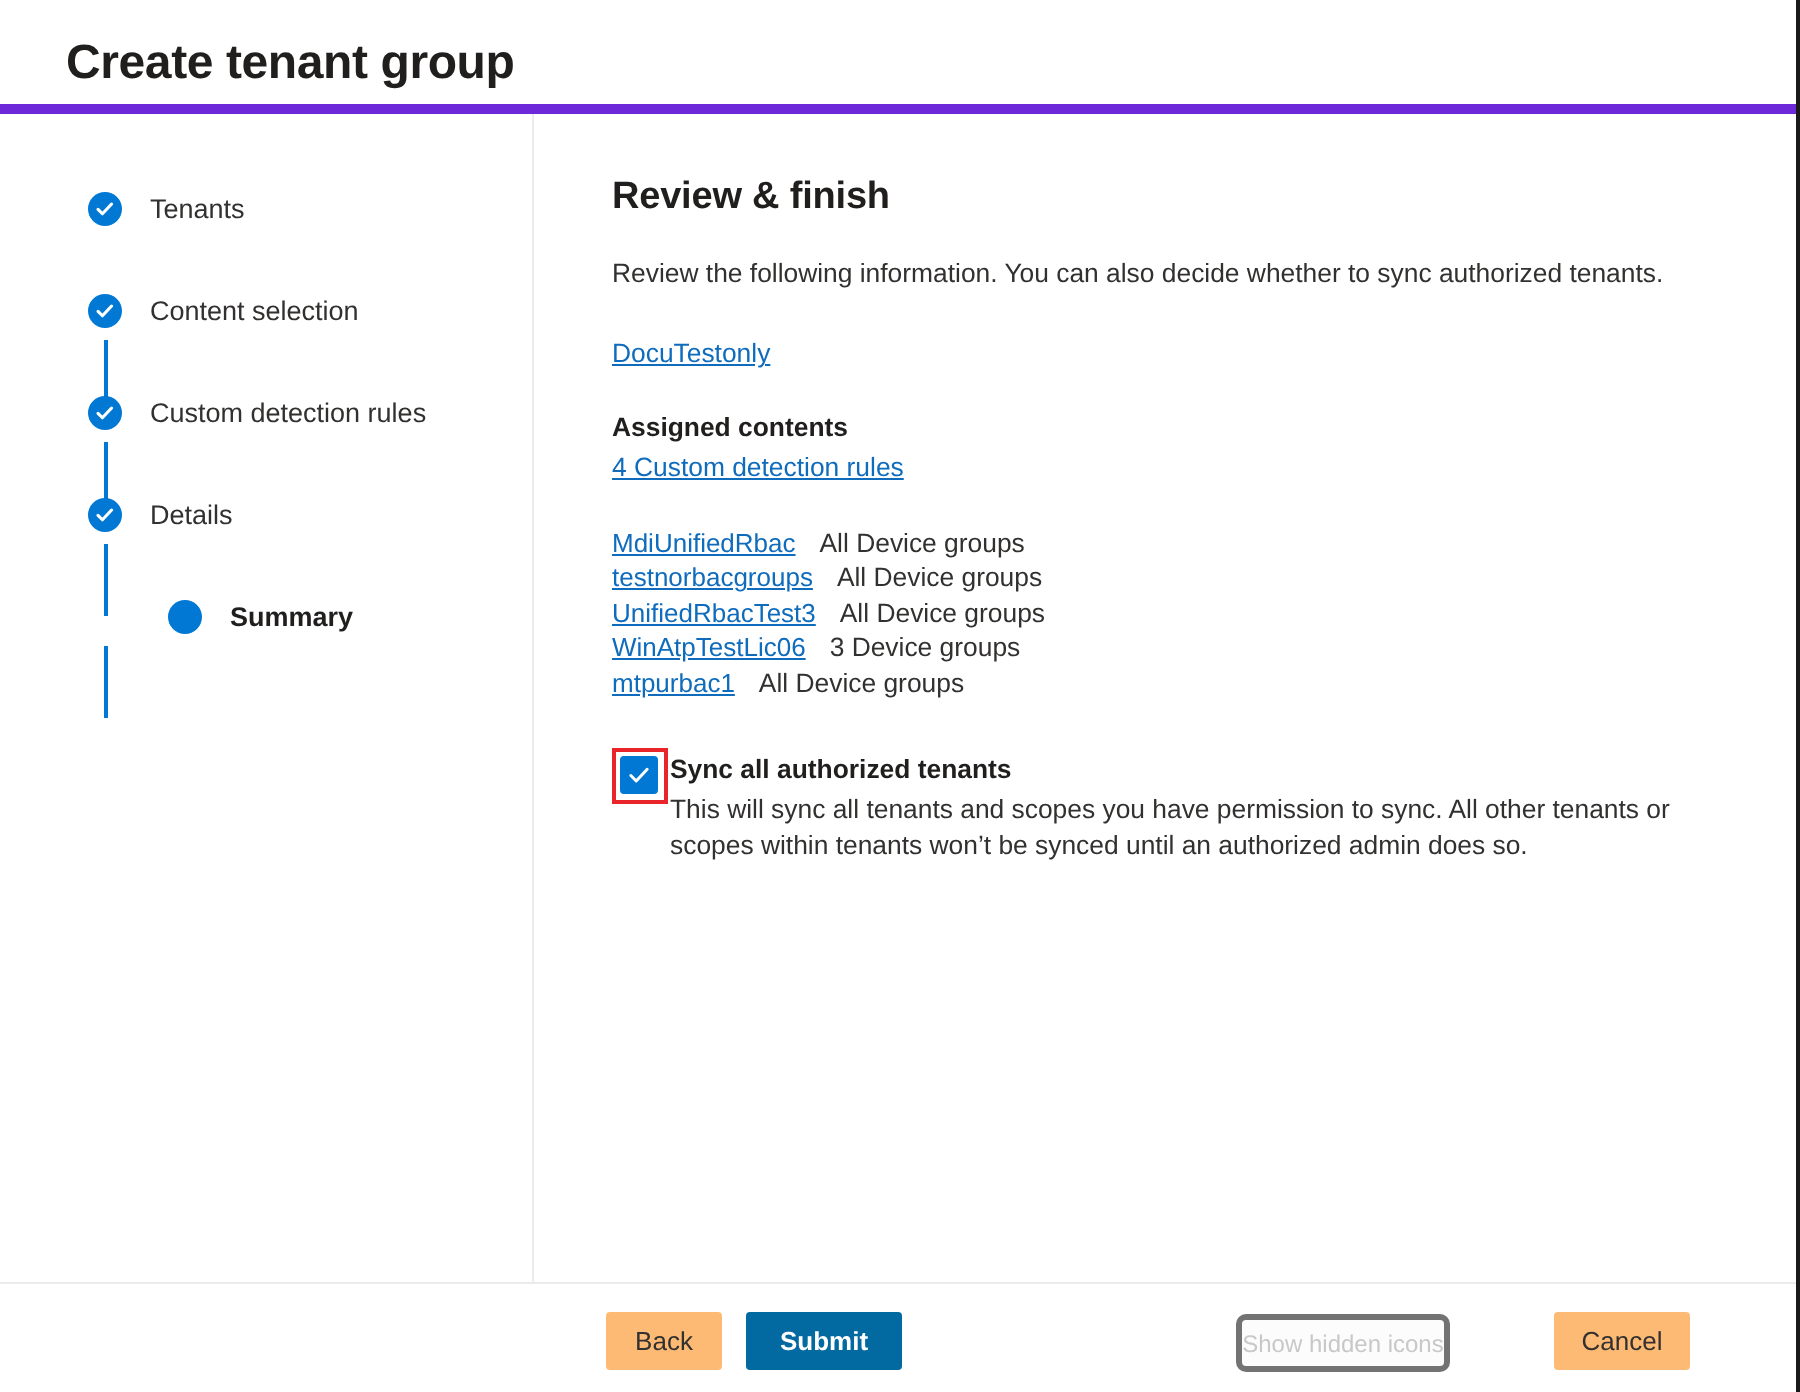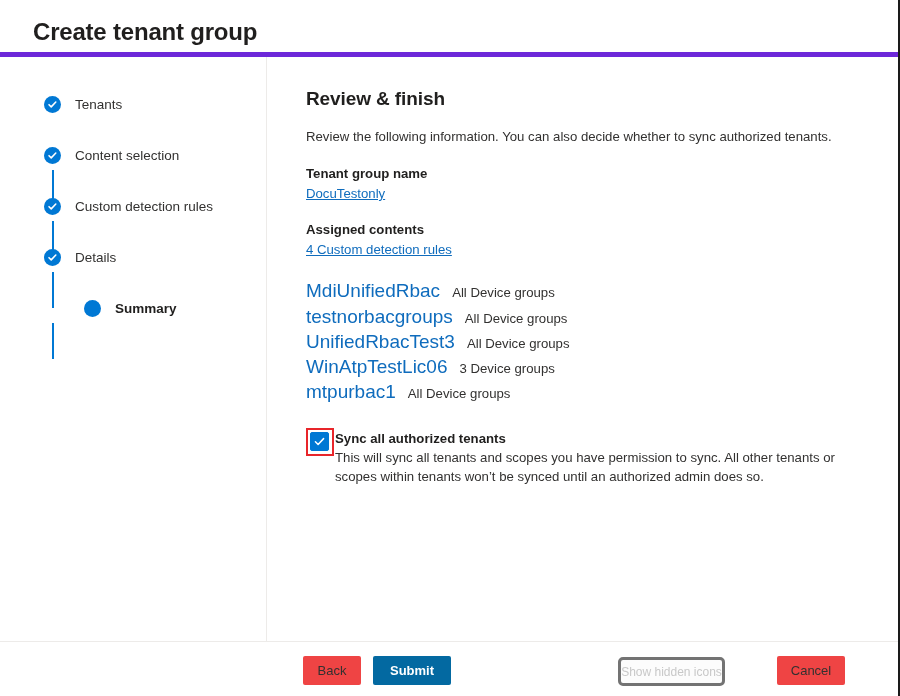--- a/index.html
+++ b/index.html
@@ -142,22 +142,23 @@
 
   
   #tenants-list { margin-top: 2px; }
   .tenant-row {
     display: flex;
     align-items: baseline;
     line-height: 1.32;
     white-space: nowrap;
   }
   .tenant-name {
-    font-size: 19px;
+    font-size: 13px;
     color: #0f6cbd;
+    text-decoration: underline;
     cursor: pointer;
   }
   .tenant-scope {
     font-size: 13.2px;
     color: #323130;
     margin-left: 12px;
   }
 
   
   #sync-block {
@@ -220,21 +221,21 @@
     font-size: 13px;
     border: none;
     border-radius: 2px;
     cursor: pointer;
     display: flex;
     align-items: center;
     justify-content: center;
     padding: 0 14px;
   }
   .btn-secondary {
-    background: #ef4444;
+    background: #fdba74;
     color: #323130;
   }
   .btn-primary {
     background: #0369a1;
     color: #ffffff;
     font-weight: bold;
   }
   #btn-back  { left: 303px; width: 58px; }
   #btn-submit{ left: 373px; width: 78px; }
   #btn-cancel{ left: 777px; width: 68px; }
@@ -320,21 +321,20 @@
 
     </nav>
 
     <main id="main">
       <div id="main-inner">
 
         <h2 id="section-title">Review &amp; finish</h2>
         <p id="section-desc">Review the following information. You can also decide whether to sync authorized tenants.</p>
 
         <div class="field-group">
-          <div class="field-label">Tenant group name</div>
           <a class="field-link">DocuTestonly</a>
         </div>
 
         <div class="field-group">
           <div class="field-label">Assigned contents</div>
           <a class="field-link">4 Custom detection rules</a>
         </div>
 
         <div class="field-group">
           <div id="tenants-list">

